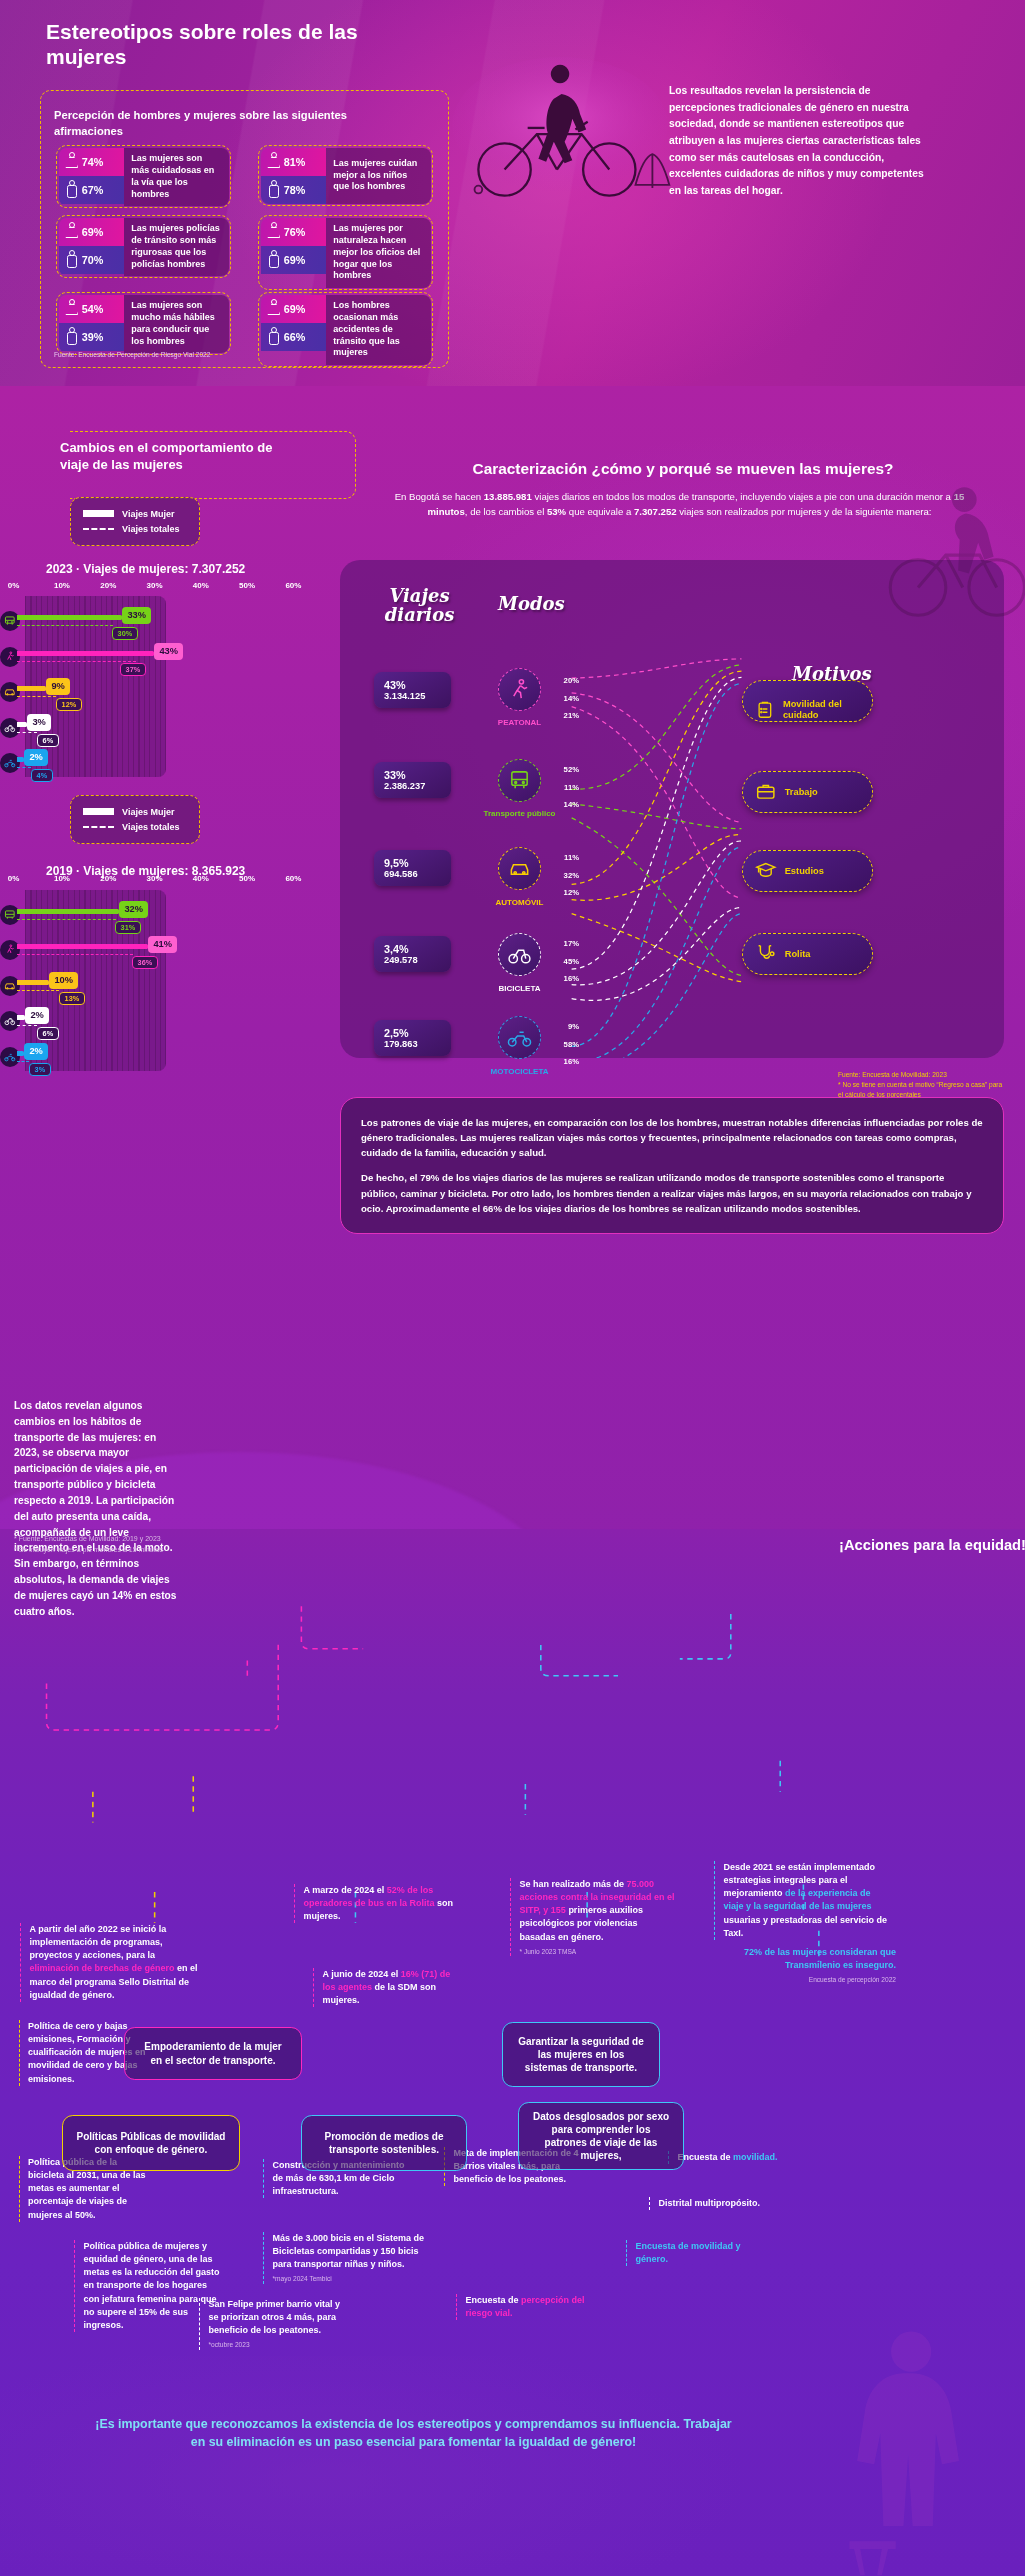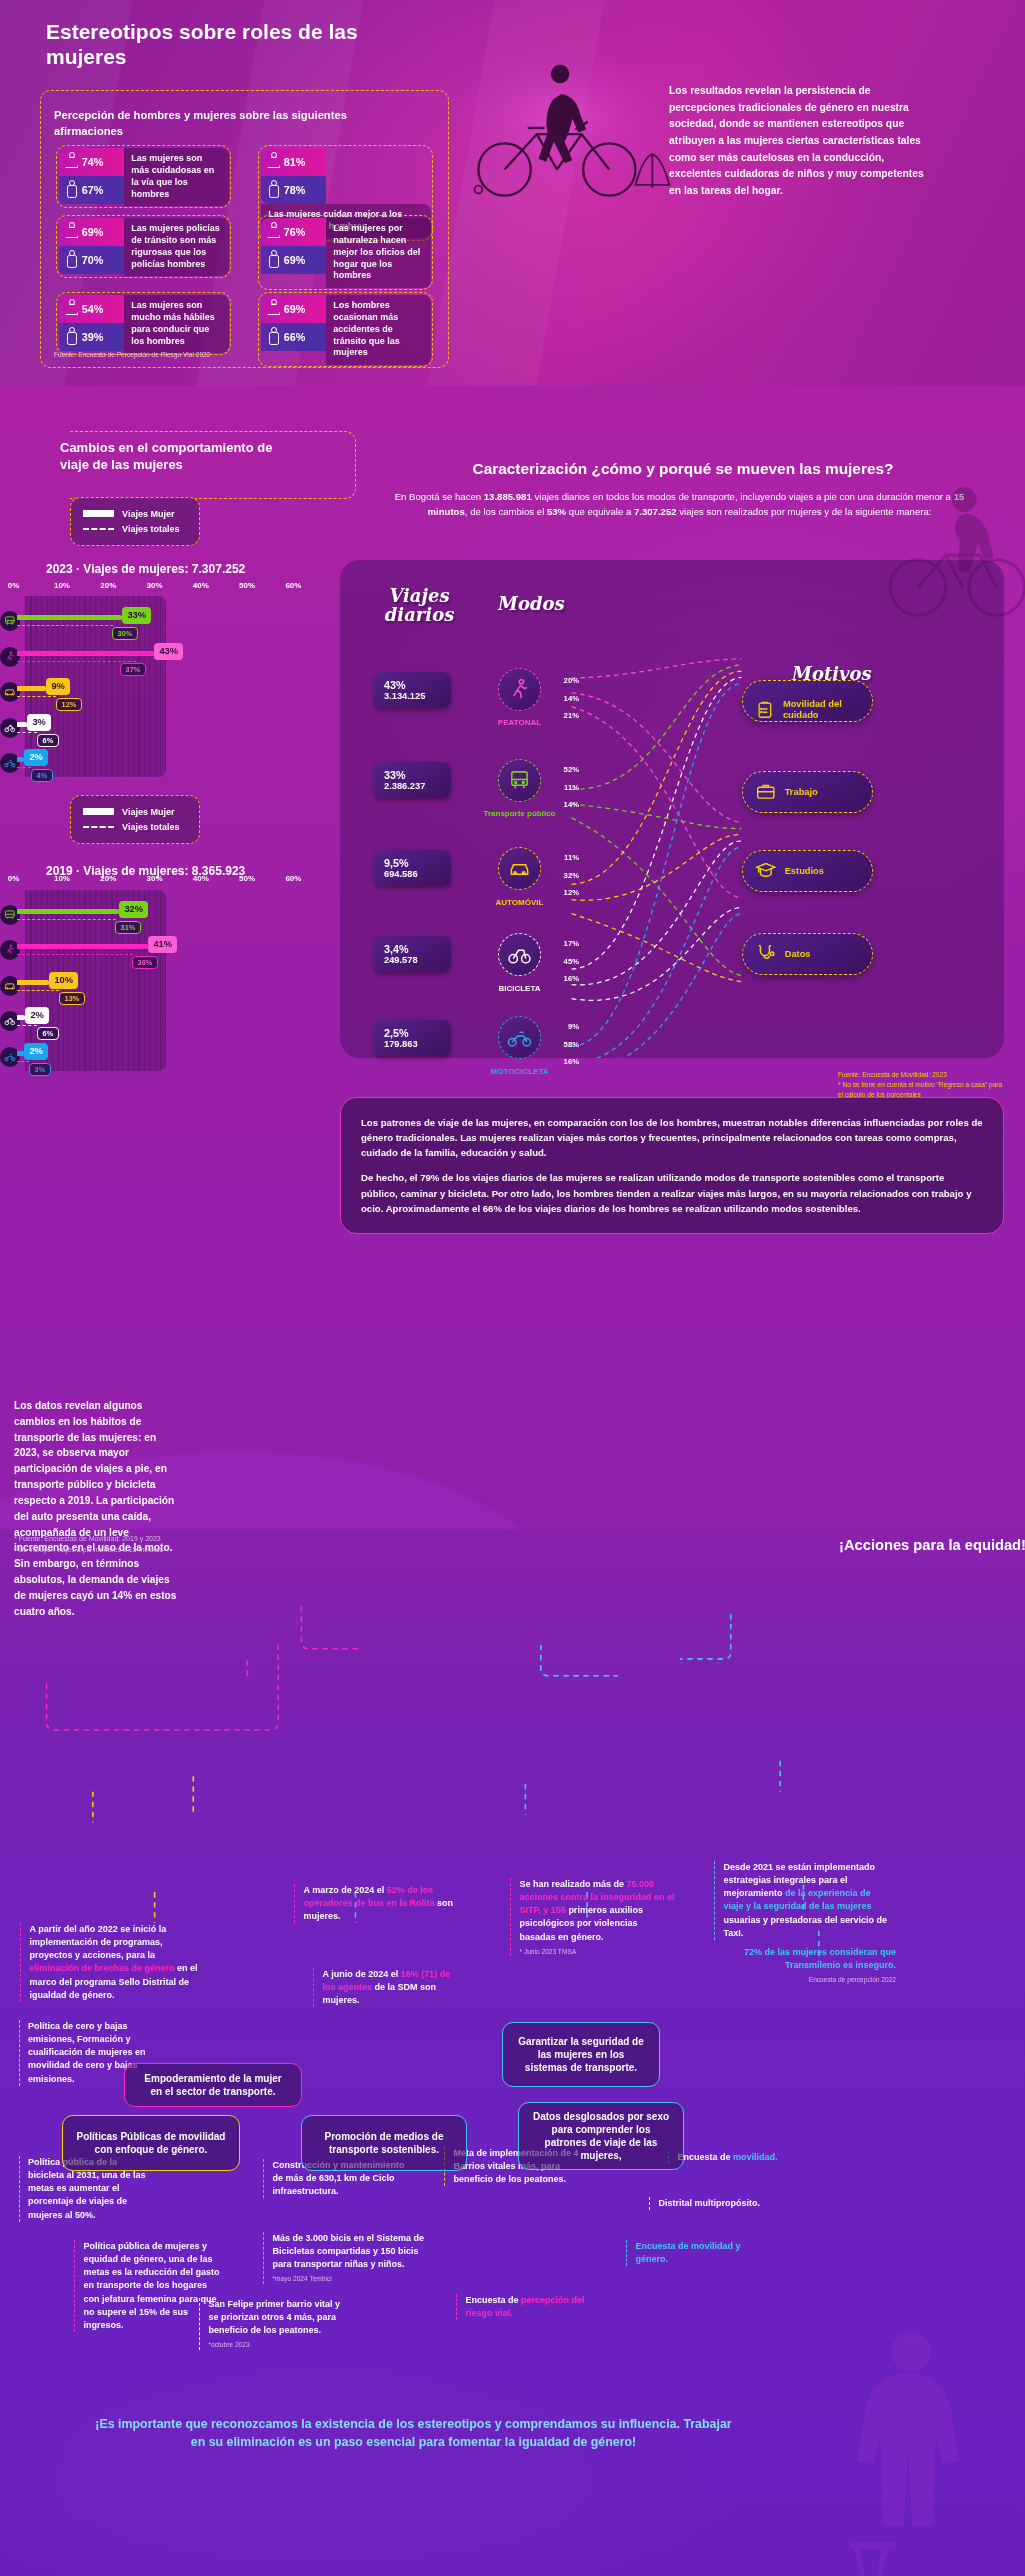--- a/index.html
+++ b/index.html
@@ -191,21 +191,21 @@
             <span class="pct">74%</span>
           </div>
         <div class="row m">
             <span class="micon"></span>
             <span class="pct">67%</span>
           </div>
       </div>
       <div class="txt">Las mujeres son más cuidadosas en la vía que los hombres</div>
     </div>
 
-    <div class="stcard" style="left:258px;top:145px;width:175px;flex-direction:column;">
+    <div class="stcard" style="left:258px;top:145px;width:175px;">
       <div class="nums">
         <div class="row w">
             <span class="ficon"></span>
             <span class="pct">81%</span>
           </div>
         <div class="row m">
             <span class="micon"></span>
             <span class="pct">78%</span>
           </div>
       </div>
@@ -621,21 +621,21 @@
           <path d="M2 8l10-4 10 4-10 4z"></path>
           <path d="M6 10v5c0 1.6 2.7 3 6 3s6-1.4 6-3v-5M4 9v5"></path>
         </svg>
       <span class="lbl">Estudios</span>
     </div>
     <div class="motivo" style="left:402px;top:485px;">
       <svg width="21.6" height="21.6" viewBox="0 0 24 24" fill="none" stroke="#f2d200" stroke-width="1.6">
           <path d="M6 3v6a5 5 0 0 0 10 0V3M6 3H4M16 3h2M16 14a3 3 0 0 1-6 0"></path>
           <circle cx="19" cy="12" r="2"></circle>
         </svg>
-      <span class="lbl">Datos</span>
+      <span class="lbl">Rolita</span>
     </div>
 
     <div id="motivos-src">
       <div>Fuente: Encuesta de Movilidad: 2023</div>
       <div>* No se tiene en cuenta el motivo “Regreso a casa” para el cálculo de los porcentajes</div>
     </div>
 
     <div id="carac-foot">
       <p>Los patrones de viaje de las mujeres, en comparación con los de los hombres, muestran notables diferencias influenciadas por roles de género tradicionales. Las mujeres realizan viajes más cortos y frecuentes, principalmente relacionados con tareas como compras, cuidado de la familia, educación y salud.</p>
       <p>De hecho, el 79% de los viajes diarios de las mujeres se realizan utilizando modos de transporte sostenibles como el transporte público, caminar y bicicleta. Por otro lado, los hombres tienden a realizar viajes más largos, en su mayoría relacionados con trabajo y ocio. Aproximadamente el 66% de los viajes diarios de los hombres se realizan utilizando modos sostenibles.</p>
@@ -729,21 +729,21 @@
     </div>
 
     <div class="noteblock cy" id="nb16" style="left:626px;top:680px;width:124px;">
       <span class="hi">Encuesta de movilidad y género.</span>
     </div>
 
     <div class="noteblock" id="nb17" style="left:456px;top:734px;width:147px;">
       <span>Encuesta de </span><span class="hi">percepción del riesgo vial.</span>
     </div>
 
-    <div class="pillbox" style="left:124px;top:467px;width:178px;height:44px;border-color:#ff27c0;margin-top:36px;">Empoderamiento de la mujer en el sector de transporte.</div>
+    <div class="pillbox" style="left:124px;top:467px;width:178px;height:53px;border-color:#ff27c0;">Empoderamiento de la mujer en el sector de transporte.</div>
     <div class="pillbox" style="left:502px;top:462px;width:158px;height:65px;border-color:#3fc8f5;">Garantizar la seguridad de las mujeres en los sistemas de transporte.</div>
     <div class="pillbox" style="left:62px;top:555px;width:178px;height:56px;border-color:#f2d200;">Políticas Públicas de movilidad con enfoque de género.</div>
     <div class="pillbox" style="left:301px;top:555px;width:166px;height:56px;border-color:#3fc8f5;">Promoción de medios de transporte sostenibles.</div>
     <div class="pillbox" style="left:518px;top:542px;width:166px;height:68px;border-color:#3fc8f5;">Datos desglosados por sexo para comprender los patrones de viaje de las mujeres,</div>
   </section>
 
   <div id="footer-msg">¡Es importante que reconozcamos la existencia de los estereotipos y comprendamos su influencia. Trabajar en su eliminación es un paso esencial para fomentar la igualdad de género!</div>
 
   <svg class="silh" style="left:803px;top:2310px;width:224px;height:266px;" viewBox="0 0 290 345">
     <g fill="#8a2ec0" opacity=".8">

